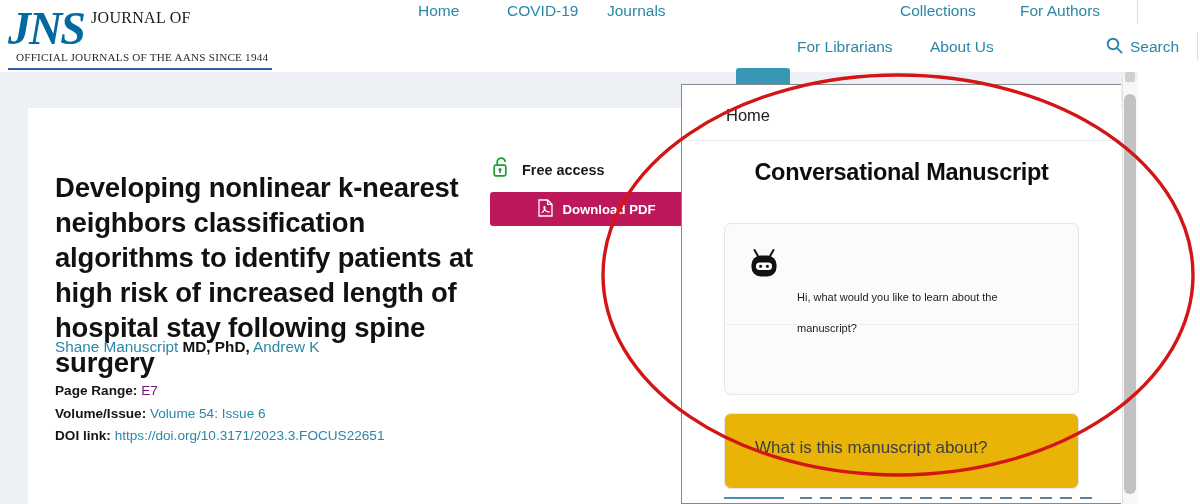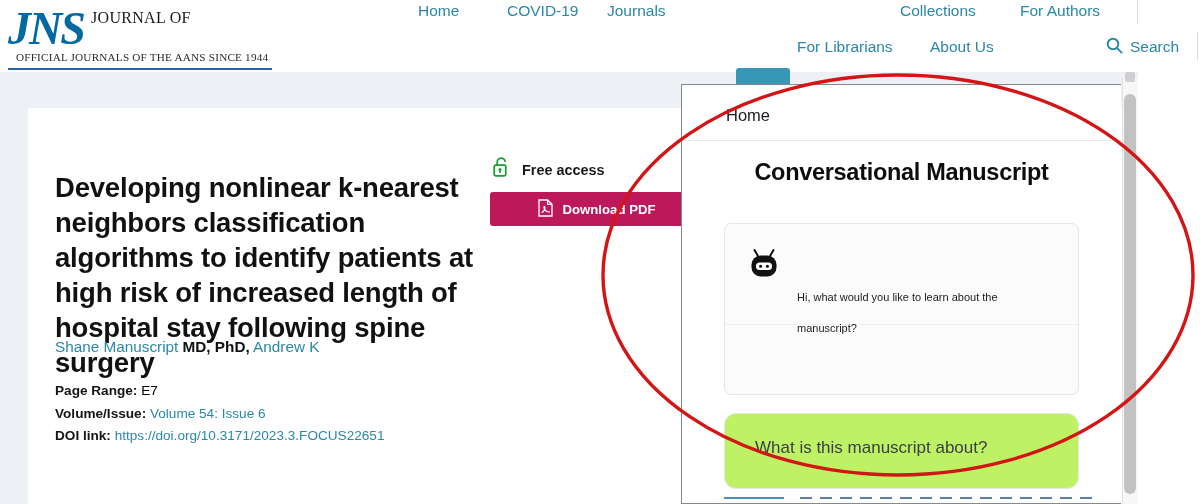--- a/index.html
+++ b/index.html
@@ -89,21 +89,21 @@
     font-size:13.5px; color:#3c3c3c;
     display:flex; align-items:center; gap:9px;
     cursor:pointer; font-family:"Liberation Sans", sans-serif;
   }
   #view-more .plus { font-size:19px; line-height:14px; color:#333; }
 
   #meta-block { position:absolute; left:27px; top:272px; width:420px; }
   .meta-row { font-size:13.6px; line-height:22.5px; color:#141414; white-space:nowrap; }
   .meta-row .lbl { font-weight:bold; }
   .meta-row .lnk { color:#2a87a8; }
-  .meta-row .val { color:#000000; }
+  .meta-row .val { color:#701a75; }
 
   #tab-strip {
     position:absolute; left:12px; top:388px; width:330px; height:44px;
     display:flex; align-items:flex-start; gap:0px;
   }
   .tab {
     font-size:13.6px; padding:6px 16px 8px 16px; cursor:pointer;
   }
   .tab.active { color:#2a87a8; font-weight:bold; letter-spacing:0.4px; }
   .tab.idle { color:#6a7077; font-size:15px; }
@@ -155,21 +155,21 @@
   #bot-text {
     position:absolute; left:72px; top:22px; width:250px;
     font-size:11px; line-height:31px; color:#1c1c1c;margin-top:36px;
   }
   #bot-inner-rule {
     position:absolute; left:0px; top:100px; width:353px; height:1px;
     background:#edeff1;
   }
   #question-card {
     position:absolute; left:42px; top:328px; width:355px; height:76px;
-    background:#bef264; border:1px solid #e4e6e9; border-radius:12px;
+    background:#eab308; border:1px solid #e4e6e9; border-radius:7px;
   }
   #question-text {
     position:absolute; left:30px; top:24px;
     font-size:17px; color:#3c4043;
   }
   #popup-underline {
     position:absolute; left:42px; top:412px; width:60px; height:2px;
     background:#4a90b8;
   }
   #popup-dashes {

